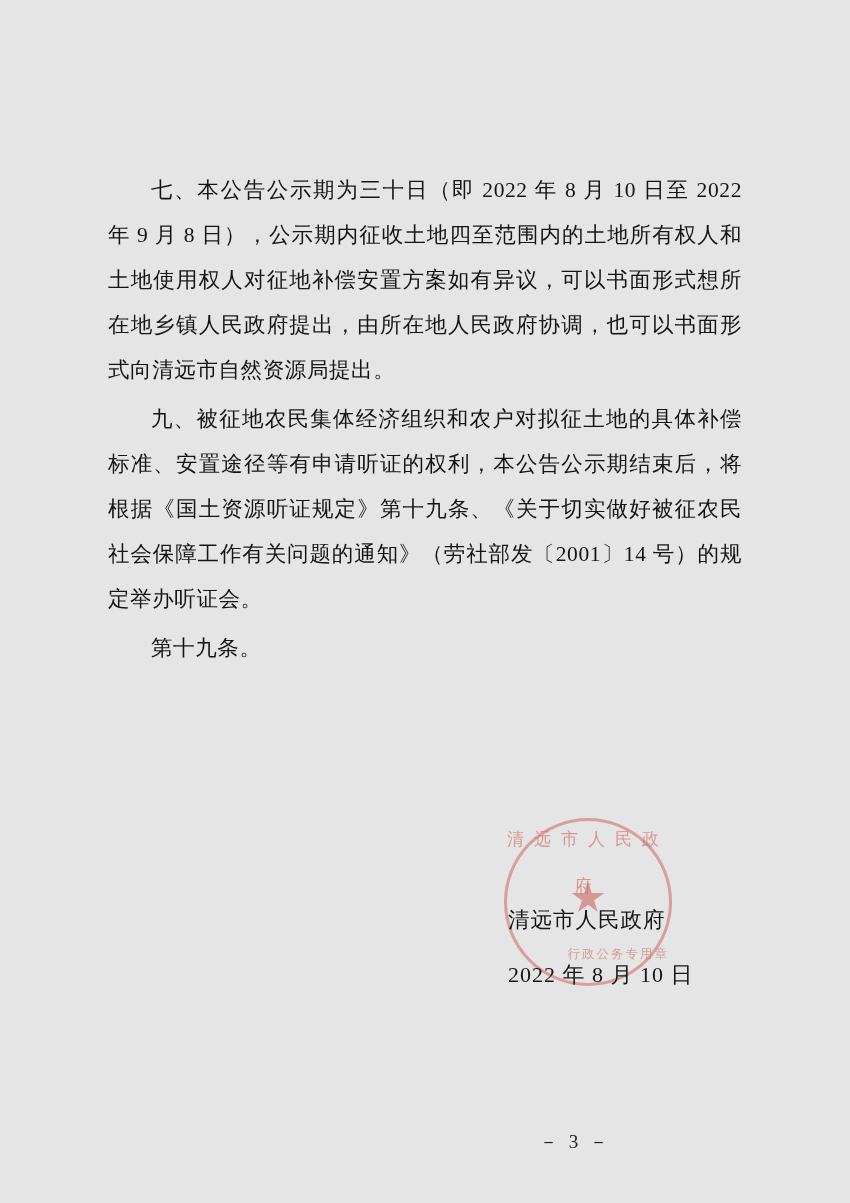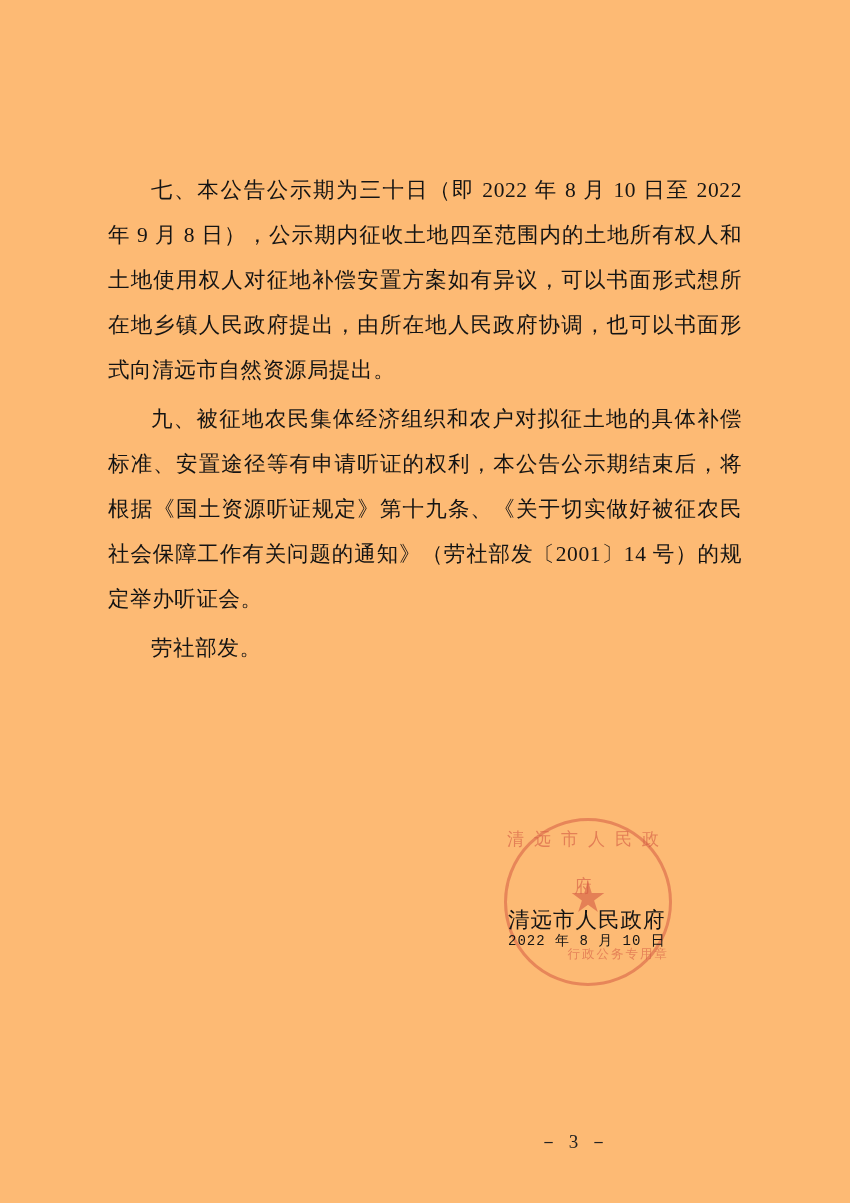--- a/index.html
+++ b/index.html
@@ -11,21 +11,21 @@
     width: 850px;
     height: 1203px;
     position: relative;
     font-family: "Liberation Serif", "DejaVu Serif", serif;
     color: #1b1b1b;
     overflow: hidden;
   }
   .page {
     position: absolute;
     inset: 0;
-    background: #fdba74;
+    background: #e5e5e5;
   }
   .content {
     position: absolute;
     left: 108px;
     top: 168px;
     width: 634px;
   }
   .para {
     font-size: 21.5px;
     line-height: 45px;
@@ -96,26 +96,25 @@
     left: 400px;
     top: 5px;
     font-size: 21.5px;
     letter-spacing: 1px;
     color: #141414;
     white-space: nowrap;
   }
   .issue-date {
     position: absolute;
     left: 400px;
-    top: 32px;
-    font-size: 14px;
+    top: 60px;
+    font-size: 22px;
     letter-spacing: 1px;
     color: #141414;
     white-space: nowrap;
-    font-family: Liberation Mono, monospace;
   }
   .page-number {
     position: absolute;
     left: 0;
     right: 0;
     bottom: 48px;
     text-align: center;
     font-size: 19px;
     color: #222;
     letter-spacing: 3px;
@@ -125,21 +124,21 @@
     margin-left: 300px;
   }
 </style>
 </head>
 <body>
 
 <div class="page">
   <div class="content">
     <p class="para">七、本公告公示期为三十日（即 2022 年 8 月 10 日至 2022 年 9 月 8 日），公示期内征收土地四至范围内的土地所有权人和土地使用权人对征地补偿安置方案如有异议，可以书面形式想所在地乡镇人民政府提出，由所在地人民政府协调，也可以书面形式向清远市自然资源局提出。</p>
     <p class="para">九、被征地农民集体经济组织和农户对拟征土地的具体补偿标准、安置途径等有申请听证的权利，本公告公示期结束后，将根据《国土资源听证规定》第十九条、《关于切实做好被征农民社会保障工作有关问题的通知》（劳社部发〔2001〕14 号）的规定举办听证会。</p>
-    <p class="para last">劳社部发。</p>
+    <p class="para last">第十九条。</p>
   </div>
 
   <div class="sign-block">
     <div class="seal">
       <div class="seal-top-text">清远市人民政府</div>
       <div class="seal-bottom-text">行政公务专用章</div>
     </div>
     <div class="issuer">清远市人民政府</div>
     <div class="issue-date">2022 年 8 月 10 日</div>
   </div>

